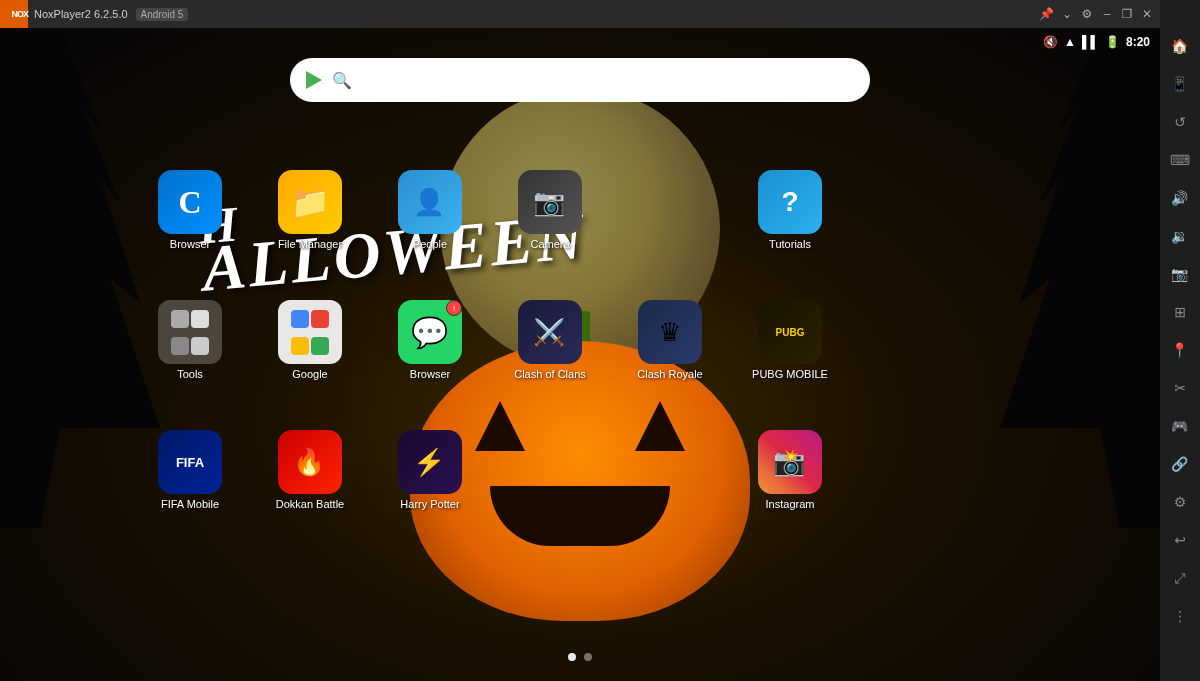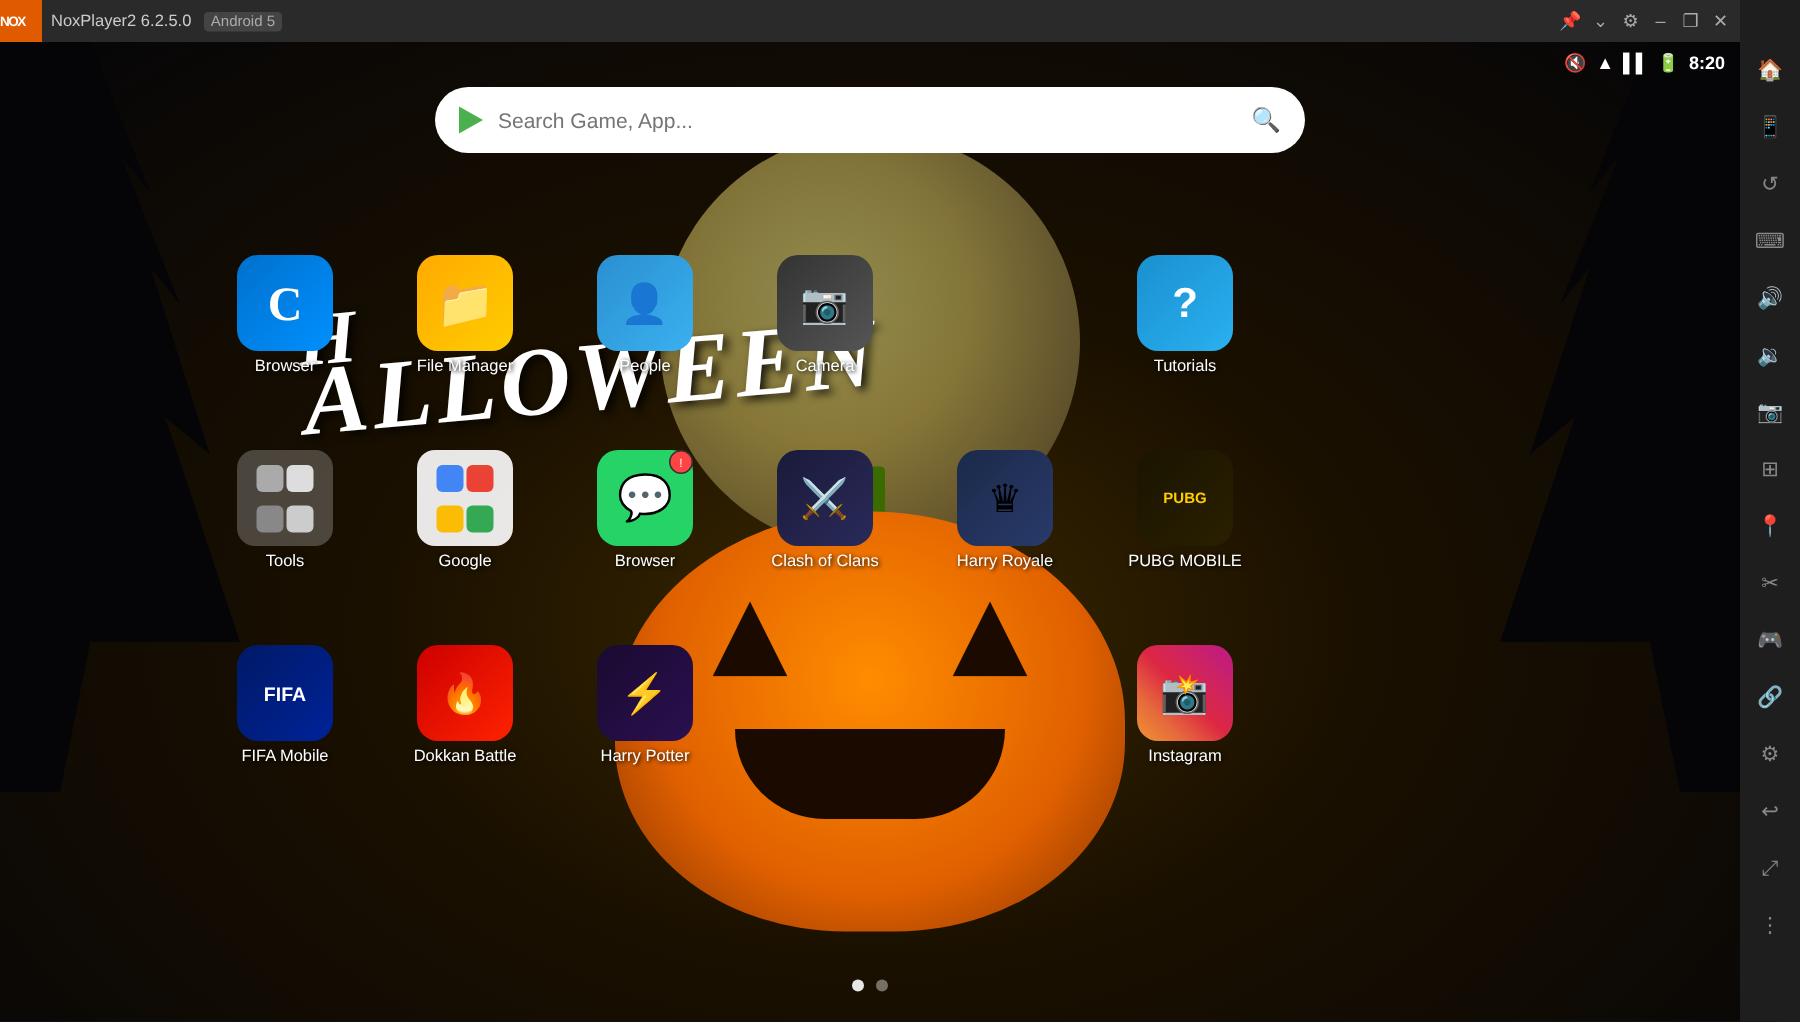--- a/index.html
+++ b/index.html
@@ -11,21 +11,21 @@
       height: 28px;
       background: #2a2a2a;
       display: flex;
       align-items: center;
       position: absolute;
       top: 0; left: 0;
     }
     #titlebar .logo {
       width: 28px; height: 28px;
       background: #e05a00;
-      display: flex; align-items: center; justify-content: flex-start;
+      display: flex; align-items: center; justify-content: flex-end;
       font-weight: bold; color: white; font-size: 10px;
     }
     #titlebar .app-name {
       color: #ccc; font-size: 11px; margin-left: 6px;
     }
     #titlebar .android-badge {
       background: #444; color: #aaa; font-size: 10px;
       padding: 1px 5px; border-radius: 3px; margin-left: 8px;
     }
     #titlebar .win-controls {
@@ -353,21 +353,20 @@
   <div id="statusbar">
     <span style="font-size:12px;">🔇</span>
     <span style="font-size:12px;">▲</span>
     <span style="font-size:12px;">▌▌</span>
     <span style="font-size:12px;">🔋</span>
     <span style="font-weight:bold;font-size:12px;">8:20</span>
   </div>
 
   <div id="searchbar">
     <div class="play-triangle"></div>
-    <input type="text" style="font-size: 14px; color: rgb(136, 136, 136);" placeholder="Search Game, App...">
     <span class="search-ico">🔍</span>
   </div>
 
   <div id="app-grid">
 
     <div class="app-item">
       <div class="app-icon icon-browser">
         <span style="font-size:32px;font-weight:bold;color:white;font-family:serif;">C</span>
       </div>
       <span class="app-label">Browser</span>
@@ -433,21 +432,21 @@
       <div class="app-icon icon-clash-of-clans">
         <span style="font-size:26px;">⚔️</span>
       </div>
       <span class="app-label">Clash of Clans</span>
     </div>
 
     <div class="app-item">
       <div class="app-icon icon-clash-royale">
         <span style="font-size:26px;">♛</span>
       </div>
-      <span class="app-label">Harry Royale</span>
+      <span class="app-label">Clash Royale</span>
     </div>
 
     <div class="app-item">
       <div class="app-icon icon-pubg">
         <span style="font-size:10px;font-weight:bold;color:#ffcc00;text-align:center;">PUBG</span>
       </div>
       <span class="app-label">PUBG MOBILE</span>
     </div>
 
     <div class="app-item">

